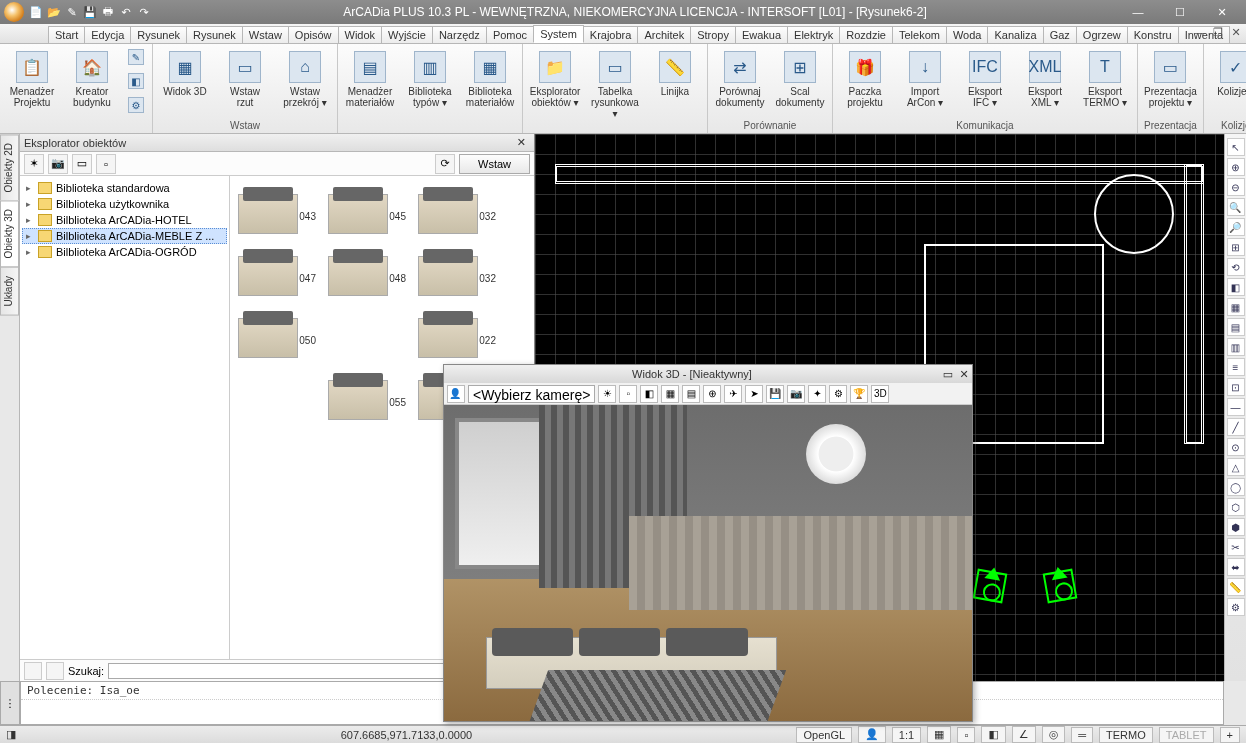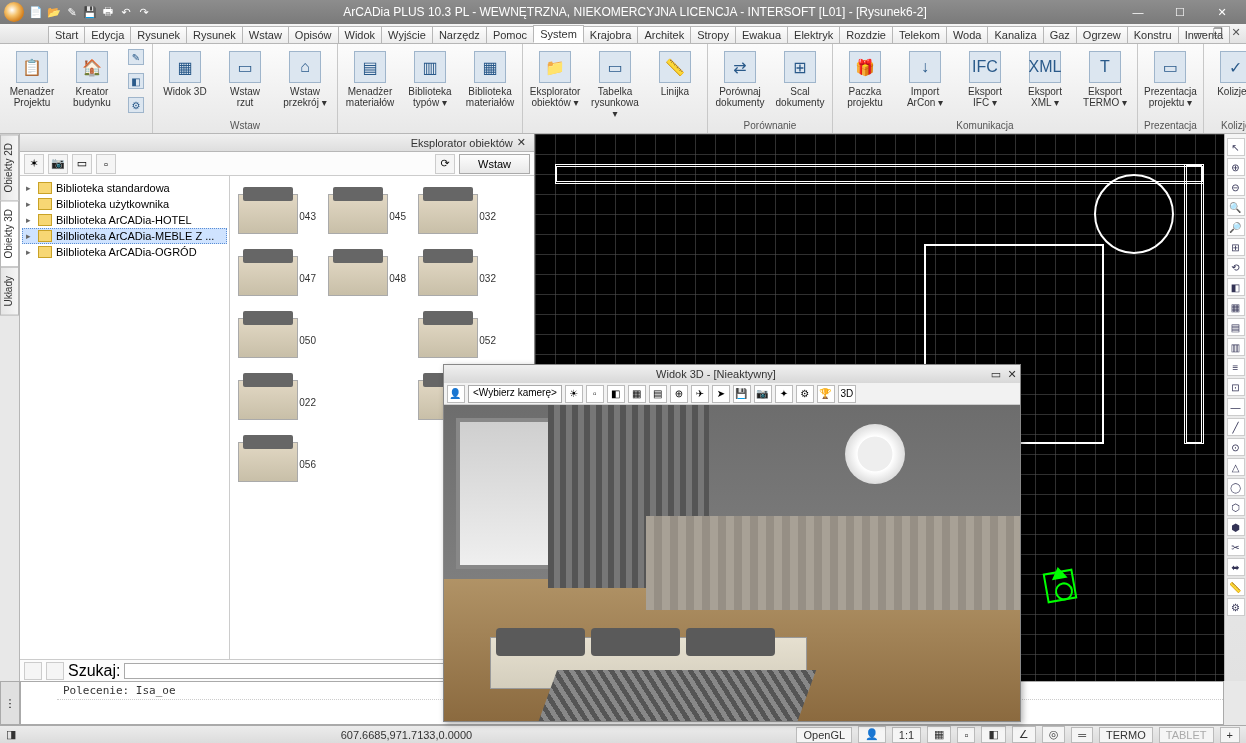--- a/index.html
+++ b/index.html
@@ -24,75 +24,75 @@
 .rbtn .lbl{text-align:center;font-size:10px;line-height:11px;margin-top:3px;color:#333;}
 .rbtn.sm{width:20px;padding:2px;}
 .rbtn.sm .ico{width:16px;height:16px;font-size:10px;}
 .rgroup .caplabel{font-size:10px;color:#555;margin:2px 0 2px 0;text-align:center;}
 .main{position:absolute;top:134px;bottom:62px;left:0;right:0;display:flex;}
 .sidetabs{width:20px;background:#e8e8e8;border-right:1px solid #b7b7b7;display:flex;flex-direction:column;}
 .sidetab{writing-mode:vertical-rl;transform:rotate(180deg);padding:8px 2px;border:1px solid #b7b7b7;background:linear-gradient(90deg,#f5f5f5,#e6e6e6);margin-bottom:-1px;font-size:10px;color:#333;cursor:pointer;text-align:center;}
 .sidetab.active{background:#fff;}
 .explorer{width:515px;background:#fcfcfc;border-right:1px solid #888;display:flex;flex-direction:column;}
 .exphdr{height:18px;background:linear-gradient(#f0f0f0,#dedede);border-bottom:1px solid #b7b7b7;display:flex;align-items:center;padding:0 4px;font-size:11px;color:#333;}
-.exphdr .t{flex:1;text-align:right;}
+.exphdr .t{flex:1;text-align:left;}
 .exphdr .x{cursor:pointer;padding:0 4px;}
 .exptools{height:24px;border-bottom:1px solid #ccc;display:flex;align-items:center;padding:0 4px;gap:4px;}
 .exptools .tb{width:20px;height:20px;border:1px solid #ccc;background:#f5f5f5;display:flex;align-items:center;justify-content:center;cursor:pointer;font-size:11px;}
 .exptools .spacer{flex:1;}
 .exptools .insertbtn{padding:3px 18px;border:1px solid #aaa;background:linear-gradient(#fdfdfd,#e8e8e8);cursor:pointer;}
 .expbody{flex:1;display:flex;overflow:hidden;}
 .tree{width:210px;border-right:1px solid #ccc;padding:4px 2px;overflow:auto;background:#fff;}
 .tree .node{display:flex;align-items:center;padding:2px 4px;cursor:pointer;white-space:nowrap;}
 .tree .node .exp{width:12px;color:#666;font-size:9px;}
 .tree .node .fld{width:14px;height:12px;background:#f7d774;border:1px solid #c9a227;margin-right:4px;}
 .tree .node.sel{background:#cfe3ff;border:1px dotted #5a8ed4;padding:1px 3px;}
 .thumbs{flex:1;overflow:auto;padding:10px 6px;background:#fff;display:flex;flex-wrap:wrap;gap:6px 10px;align-content:flex-start;position:relative;}
 .thumb{width:80px;display:flex;align-items:center;cursor:pointer;}
 .thumb .pic{width:70px;height:56px;border:1px solid transparent;display:flex;align-items:center;justify-content:center;}
 .thumb .pic .furn{width:60px;height:40px;background:linear-gradient(#e2d8c4,#c8bfa8);border:1px solid #aaa;position:relative;}
 .thumb .pic .furn::before{content:"";position:absolute;top:-8px;left:4px;right:4px;height:14px;background:#666;border-radius:2px;}
 .thumb .cap{font-size:10px;color:#333;margin-top:4px;}
 .expsearch{height:22px;border-top:1px solid #ccc;display:flex;align-items:center;padding:0 4px;gap:4px;}
 .expsearch .sb{width:18px;height:18px;border:1px solid #ccc;background:#f5f5f5;}
-.expsearch .sl{font-size:16px;}
+.expsearch .sl{font-size:11px;}
 .expsearch input{flex:1;border:1px solid #aaa;height:16px;padding:0 3px;font-size:10px;}
 .canvas{flex:1;position:relative;background:#000;overflow:hidden;}
 .canvas .grid{position:absolute;inset:0;background-image:linear-gradient(rgba(80,80,80,.6) 1px,transparent 1px),linear-gradient(90deg,rgba(80,80,80,.6) 1px,transparent 1px);background-size:20px 20px;}
 .canvas .plan{position:absolute;top:10px;left:20px;right:20px;height:320px;}
 .canvas .plan .wall{position:absolute;border:2px solid #fff;}
 .canvas .cam{position:absolute;width:30px;height:30px;border:2px solid #0f0;bottom:80px;}
 .canvas .cam.c1{left:440px;transform:rotate(10deg);}
 .canvas .cam.c2{left:510px;transform:rotate(-10deg);}
 .canvas .cam::before{content:"";position:absolute;left:13px;top:-6px;width:0;height:0;border-left:8px solid transparent;border-right:8px solid transparent;border-bottom:12px solid #0f0;transform:translateX(-7px);}
 .canvas .cam::after{content:"";position:absolute;left:7px;top:10px;width:14px;height:14px;border:2px solid #0f0;border-radius:50%;}
 .righttool{width:22px;background:linear-gradient(#f5f5f5,#e2e2e2);border-left:1px solid #b7b7b7;display:flex;flex-direction:column;align-items:center;padding-top:4px;gap:2px;}
 .righttool .rt{width:18px;height:18px;border:1px solid #ccc;background:#fff;display:flex;align-items:center;justify-content:center;font-size:10px;cursor:pointer;color:#335;}
-.view3d{position:absolute;left:443px;top:364px;width:578px;height:358px;background:#e8e8e8;border:1px solid #888;box-shadow:2px 2px 6px rgba(0,0,0,.3);display:flex;flex-direction:column;z-index:10;}
+.view3d{position:absolute;left:443px;top:364px;width:530px;height:358px;background:#e8e8e8;border:1px solid #888;box-shadow:2px 2px 6px rgba(0,0,0,.3);display:flex;flex-direction:column;z-index:10;}
 .view3d .vtitle{height:18px;background:linear-gradient(#f0f0f0,#d8d8d8);display:flex;align-items:center;font-size:11px;color:#333;}
 .view3d .vtitle .t{flex:1;text-align:center;}
 .view3d .vtitle .b{width:16px;text-align:center;cursor:pointer;}
 .view3d .vtb{height:22px;background:#f2f2f2;border-bottom:1px solid #ccc;display:flex;align-items:center;padding:0 3px;gap:3px;}
 .view3d .vtb .vb{width:18px;height:18px;border:1px solid #bbb;background:#fff;display:flex;align-items:center;justify-content:center;font-size:10px;cursor:pointer;}
-.view3d .vtb .vsel{border:1px solid #aaa;background:#fff;padding:1px 4px;font-size:10px;height:18px;}
+.view3d .vtb .vsel{border:1px solid #aaa;background:#fff;padding:1px 4px;font-size:14px;height:18px;}
 .view3d .vcanvas{flex:1;background:linear-gradient(180deg,#7a7a7a 0%,#8a8a8a 45%,#b89b6e 46%,#8b6a3f 100%);position:relative;overflow:hidden;}
 .view3d .vcanvas .wall3d{position:absolute;top:0;left:0;right:0;height:55%;background:linear-gradient(#6d6d6d,#7e7e7e);}
 .view3d .vcanvas .wains{position:absolute;left:35%;right:0;top:35%;height:30%;background:repeating-linear-gradient(90deg,#a8a196,#a8a196 8px,#968f85 8px,#968f85 16px);}
 .view3d .vcanvas .sofa{position:absolute;left:8%;bottom:10%;width:55%;height:30%;}
 .view3d .vcanvas .sofa .seat{position:absolute;bottom:0;left:0;right:0;height:55%;background:linear-gradient(#e6e0d0,#d4cebd);border:1px solid #999;}
 .view3d .vcanvas .sofa .cush{position:absolute;bottom:35%;width:28%;height:30%;background:#5a5a5a;border-radius:4px;}
 .view3d .vcanvas .sofa .c1{left:2%;}
 .view3d .vcanvas .sofa .c2{left:32%;}
 .view3d .vcanvas .sofa .c3{left:62%;}
 .view3d .vcanvas .mirror{position:absolute;top:6%;right:20%;width:60px;height:60px;border-radius:50%;background:radial-gradient(circle,#eee 40%,#fff 42%,#ddd 70%);}
 .view3d .vcanvas .curtain{position:absolute;top:0;left:18%;width:28%;height:58%;background:repeating-linear-gradient(90deg,#555,#555 6px,#777 6px,#777 12px);}
 .view3d .vcanvas .window{position:absolute;top:4%;left:2%;width:18%;height:48%;background:linear-gradient(#cfcfcf,#efefef);border:4px solid #888;}
 .view3d .vcanvas .rug{position:absolute;left:18%;bottom:0;width:45%;height:16%;background:repeating-linear-gradient(45deg,#555,#555 4px,#888 4px,#888 8px);transform:skewX(-20deg);}
 .cmdline{position:absolute;left:20px;right:22px;bottom:18px;height:44px;background:#fff;border:1px solid #aaa;}
-.cmdline .l1{padding:2px 6px;font-family:monospace;font-size:11px;color:#333;border-bottom:1px dotted #ccc;margin-left:36px;}
+.cmdline .l1{padding:2px 6px;font-family:monospace;font-size:11px;color:#333;border-bottom:1px dotted #ccc;}
 .cmdline .l2{padding:2px 6px;font-family:monospace;font-size:11px;color:#333;}
 .cmdhandle{position:absolute;left:0;width:20px;bottom:18px;height:44px;background:#e0e0e0;border:1px solid #aaa;display:flex;align-items:center;justify-content:center;}
 .statusbar{position:absolute;left:0;right:0;bottom:0;height:18px;background:linear-gradient(#ececec,#dcdcdc);border-top:1px solid #aaa;display:flex;align-items:center;padding:0 6px;font-size:10px;color:#333;gap:6px;}
 .statusbar .coord{flex:1;text-align:center;}
 .statusbar .sbtn{padding:1px 6px;border:1px solid #bbb;background:#f5f5f5;cursor:pointer;}
 .statusbar .sbtn.off{color:#aaa;}
 </style>
 </head>
 <body>
 
@@ -374,26 +374,20 @@
             <div class="cap">050</div>
           </div>
           <div class="thumb">
             <div class="pic"></div>
             <div class="cap"></div>
           </div>
           <div class="thumb">
             <div class="pic">
               <div class="furn"></div>
             </div>
-            <div class="cap">052</div>
-          </div>
-          <div class="thumb">
-            <div class="pic">
-              <div class="furn"></div>
-            </div>
             <div class="cap">022</div>
           </div>
           <div class="thumb">
             <div class="pic"></div>
             <div class="cap"></div>
           </div>
           <div class="thumb">
             <div class="pic">
               <div class="furn"></div>
             </div>

